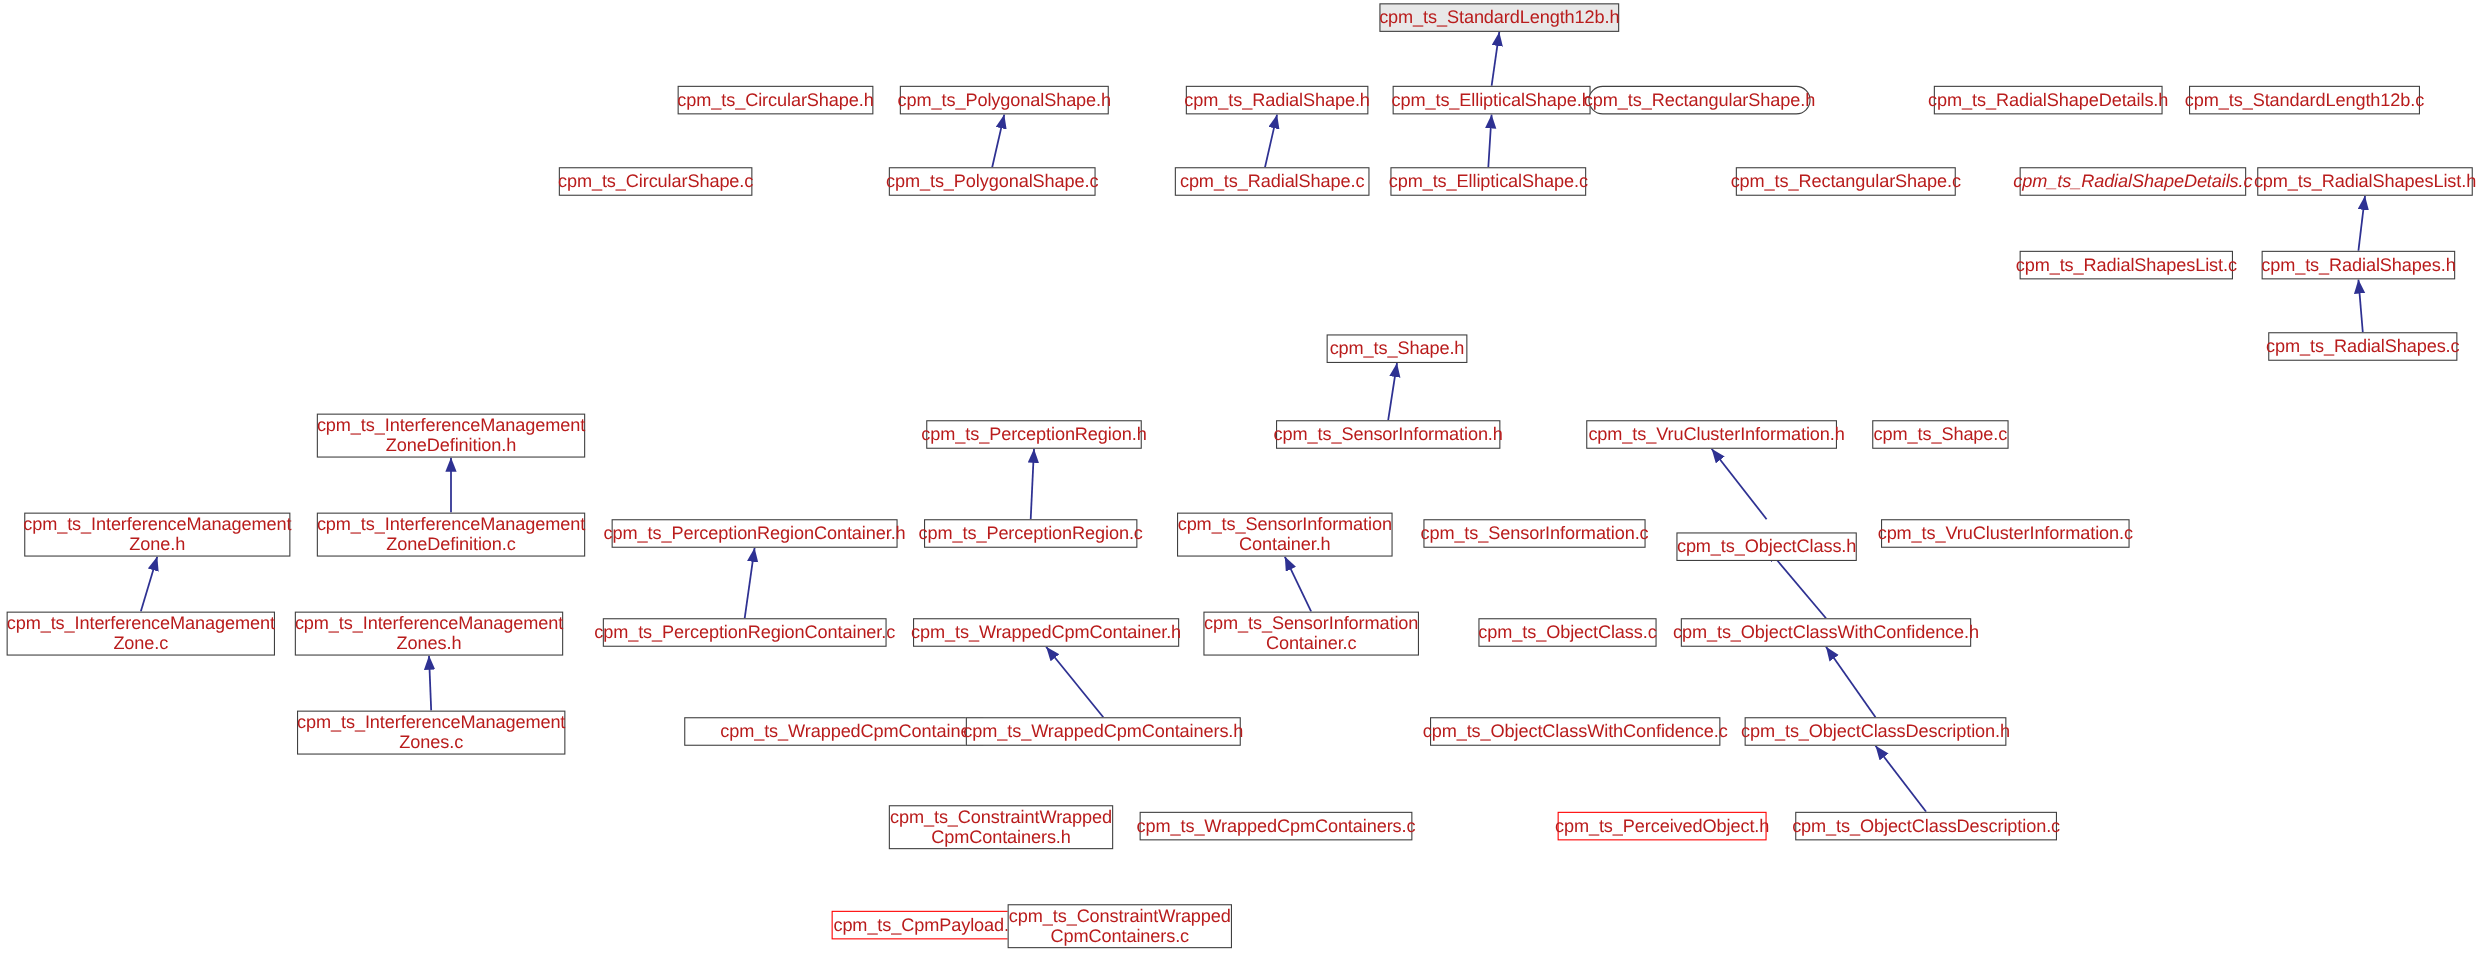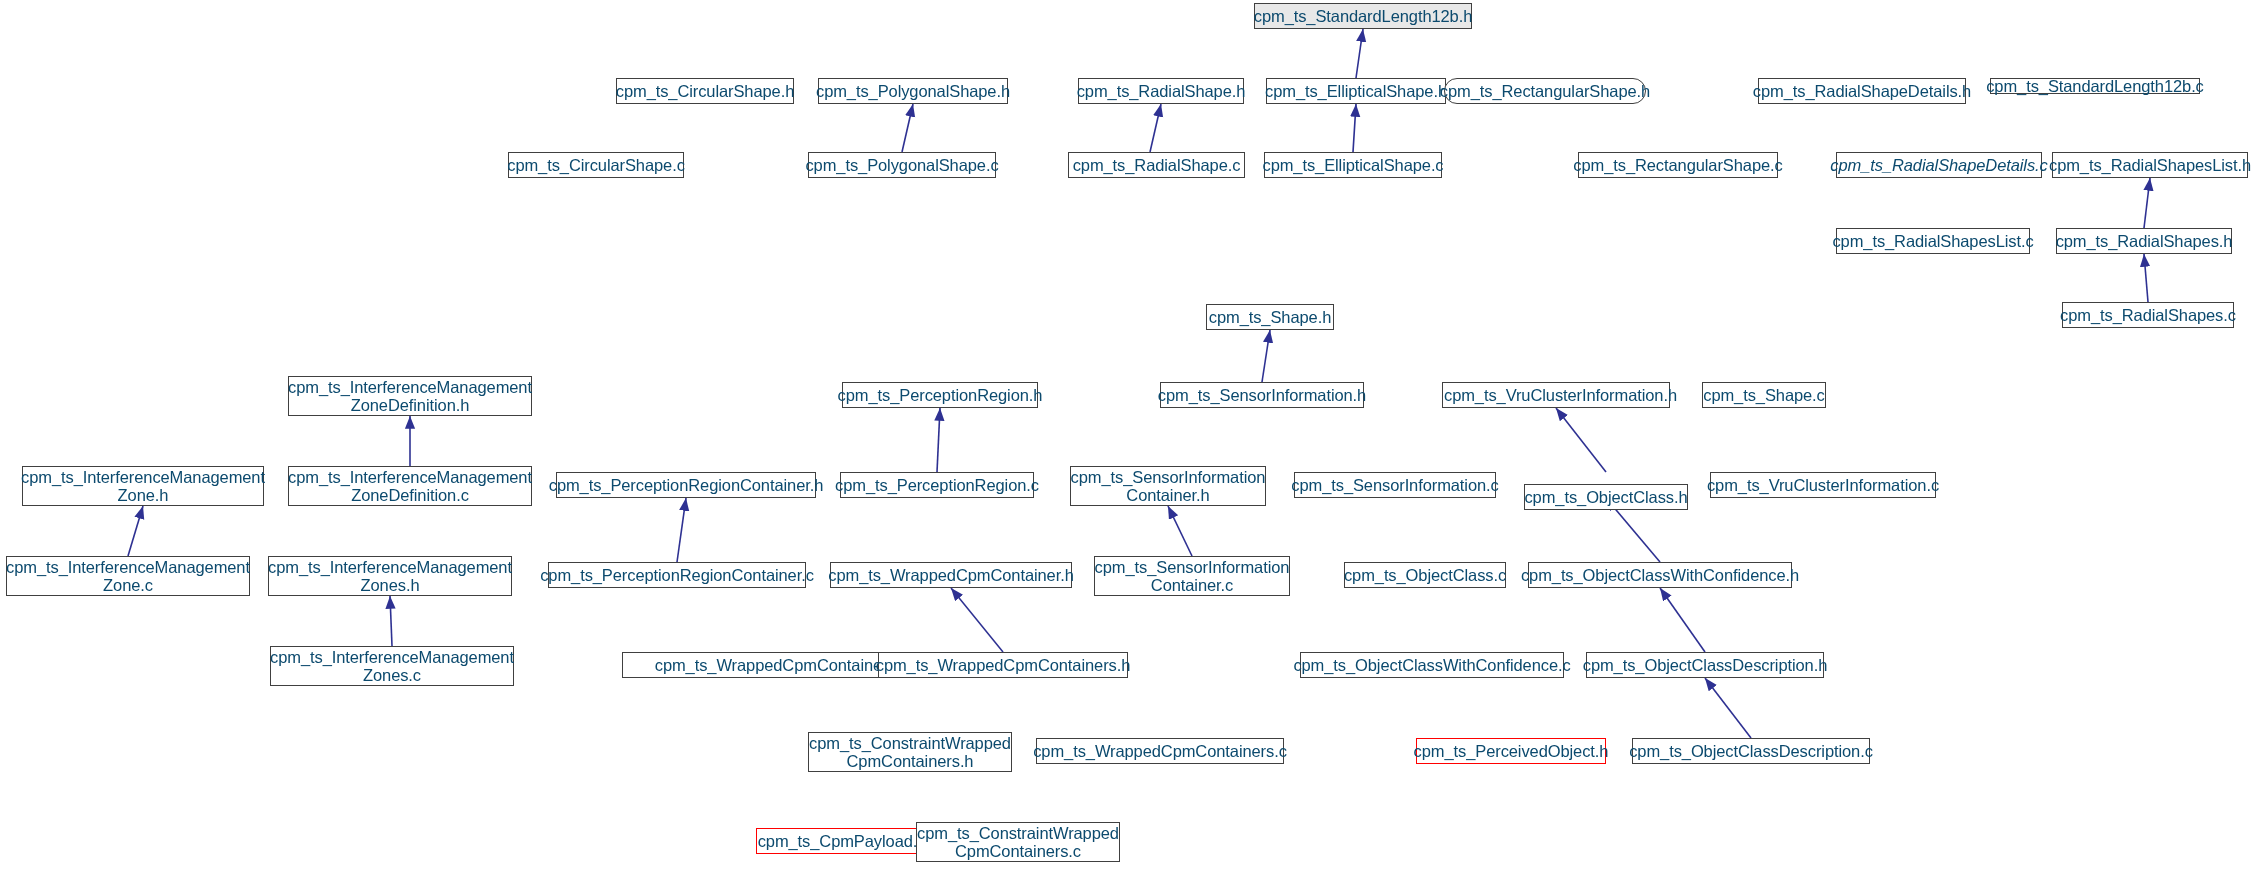--- a/index.html
+++ b/index.html
@@ -25,21 +25,21 @@
   }
   .node {
     position: absolute;
     box-sizing: border-box;
     display: flex;
     align-items: center;
     justify-content: center;
     text-align: center;
     background: #ffffff;
     border: 1px solid #404040;
-    color: #0c4a6e;
+    color: #b91c1c;
     font-size: 16.5px;
     line-height: 1.12;
     letter-spacing: -0.1px;
     white-space: pre-line;
     z-index: 3;
     padding: 0 5px;
   }
   .node.root {
     border: 1px solid #404040;
     background: #e8e8e8;
@@ -118,21 +118,21 @@
       </g>
   </svg>
   <div id="node-layer">
       <div class="node root" style="left: 1254px; top: 3px; width: 218px; height: 26px;">cpm_ts_StandardLength12b.h</div>
       <div class="node" style="left: 616px; top: 78px; width: 178px; height: 26px;">cpm_ts_CircularShape.h</div>
       <div class="node" style="left: 818px; top: 78px; width: 190px; height: 26px;">cpm_ts_PolygonalShape.h</div>
       <div class="node" style="left: 1078px; top: 78px; width: 166px; height: 26px;">cpm_ts_RadialShape.h</div>
       <div class="node" style="left: 1266px; top: 78px; width: 180px; height: 26px;">cpm_ts_EllipticalShape.h</div>
       <div class="node" style="left: 1444px; top: 78px; width: 202px; height: 26px; border-radius: 13px;">cpm_ts_RectangularShape.h</div>
       <div class="node" style="left: 1758px; top: 78px; width: 208px; height: 26px;">cpm_ts_RadialShapeDetails.h</div>
-      <div class="node" style="left: 1990px; top: 78px; width: 210px; height: 16px;">cpm_ts_StandardLength12b.c</div>
+      <div class="node" style="left: 1990px; top: 78px; width: 210px; height: 26px;">cpm_ts_StandardLength12b.c</div>
       <div class="node" style="left: 508px; top: 152px; width: 176px; height: 26px;">cpm_ts_CircularShape.c</div>
       <div class="node" style="left: 808px; top: 152px; width: 188px; height: 26px;">cpm_ts_PolygonalShape.c</div>
       <div class="node" style="left: 1068px; top: 152px; width: 177px; height: 26px;">cpm_ts_RadialShape.c</div>
       <div class="node" style="left: 1264px; top: 152px; width: 178px; height: 26px;">cpm_ts_EllipticalShape.c</div>
       <div class="node" style="left: 1578px; top: 152px; width: 200px; height: 26px;">cpm_ts_RectangularShape.c</div>
       <div class="node" style="left: 1836px; top: 152px; width: 206px; height: 26px; font-style: italic;">cpm_ts_RadialShapeDetails.c</div>
       <div class="node" style="left: 2052px; top: 152px; width: 196px; height: 26px;">cpm_ts_RadialShapesList.h</div>
       <div class="node" style="left: 1836px; top: 228px; width: 194px; height: 26px;">cpm_ts_RadialShapesList.c</div>
       <div class="node" style="left: 2056px; top: 228px; width: 176px; height: 26px;">cpm_ts_RadialShapes.h</div>
       <div class="node" style="left: 2062px; top: 302px; width: 172px; height: 26px;">cpm_ts_RadialShapes.c</div>

